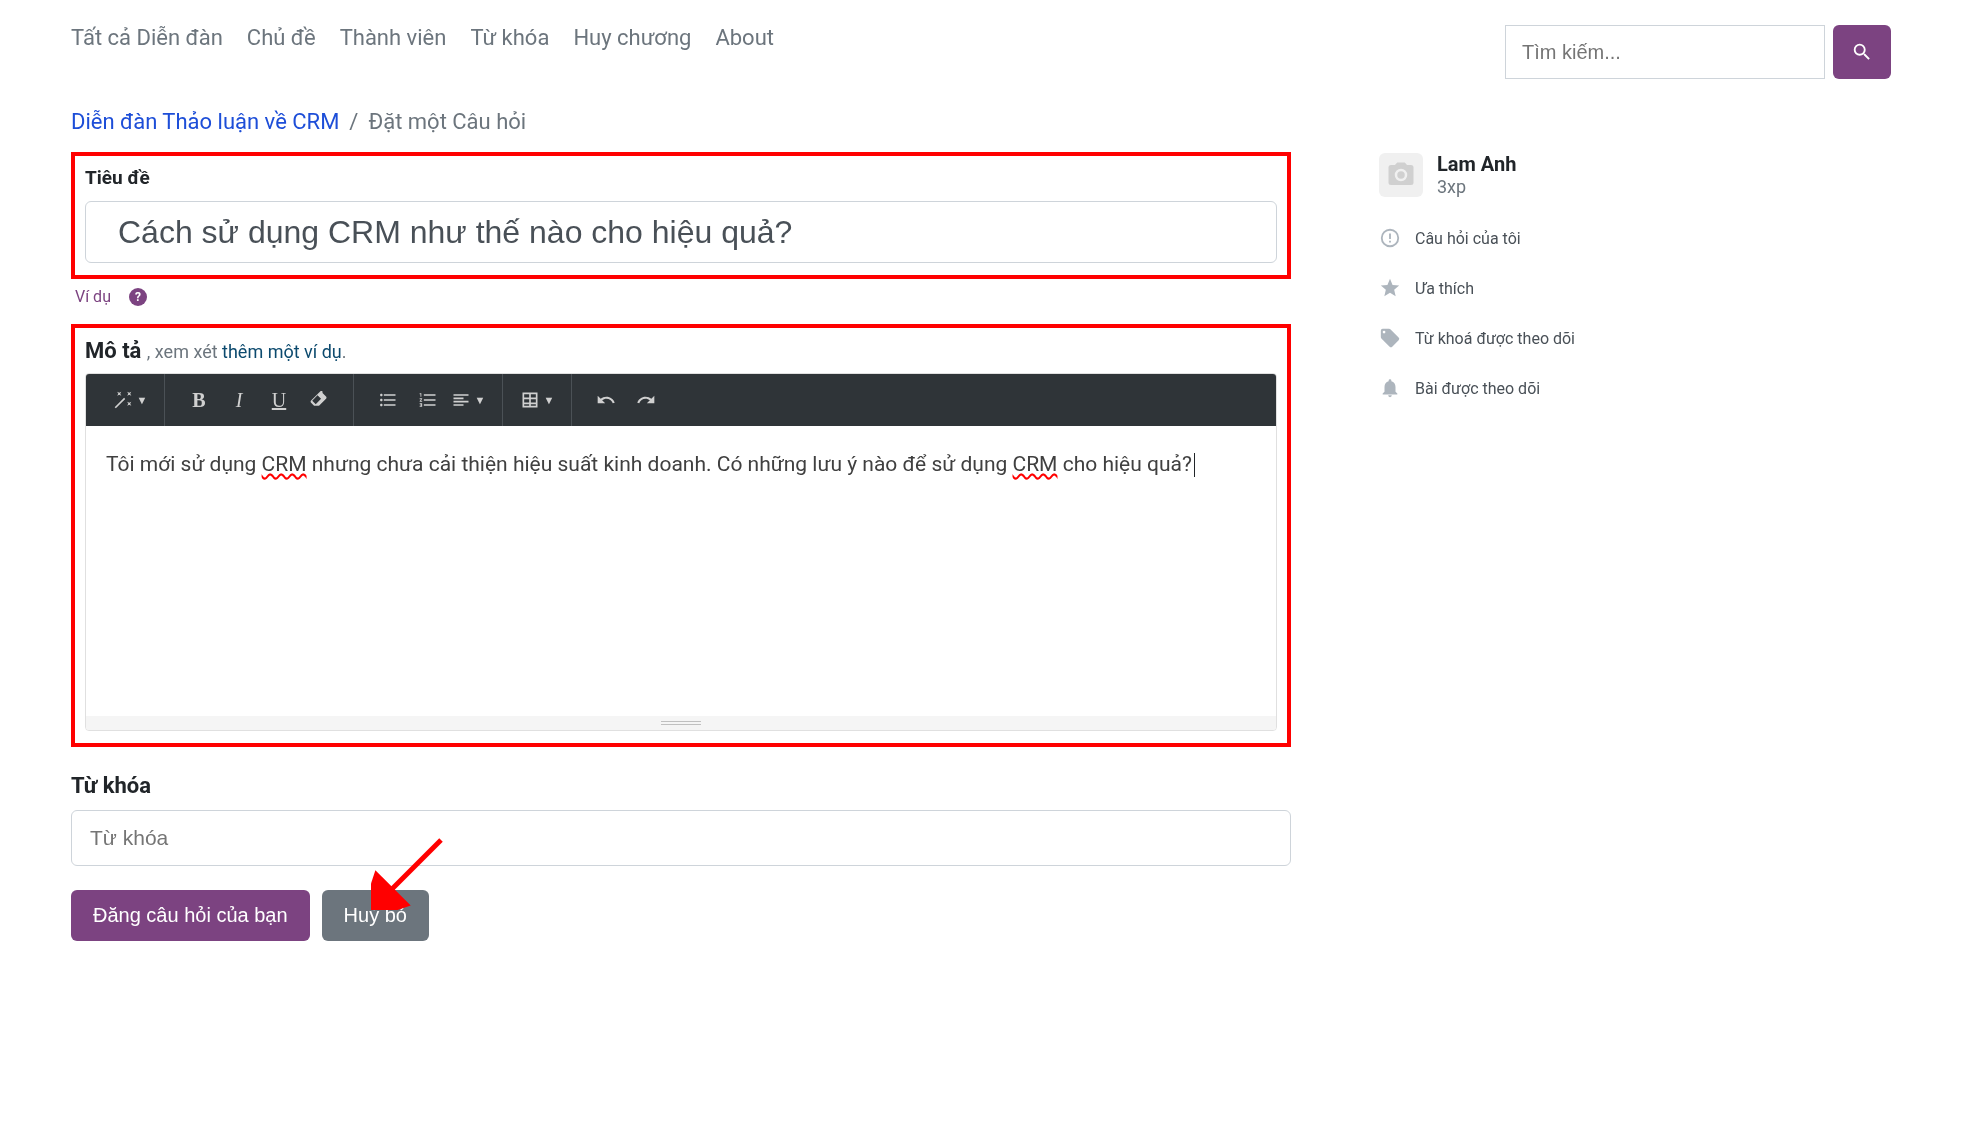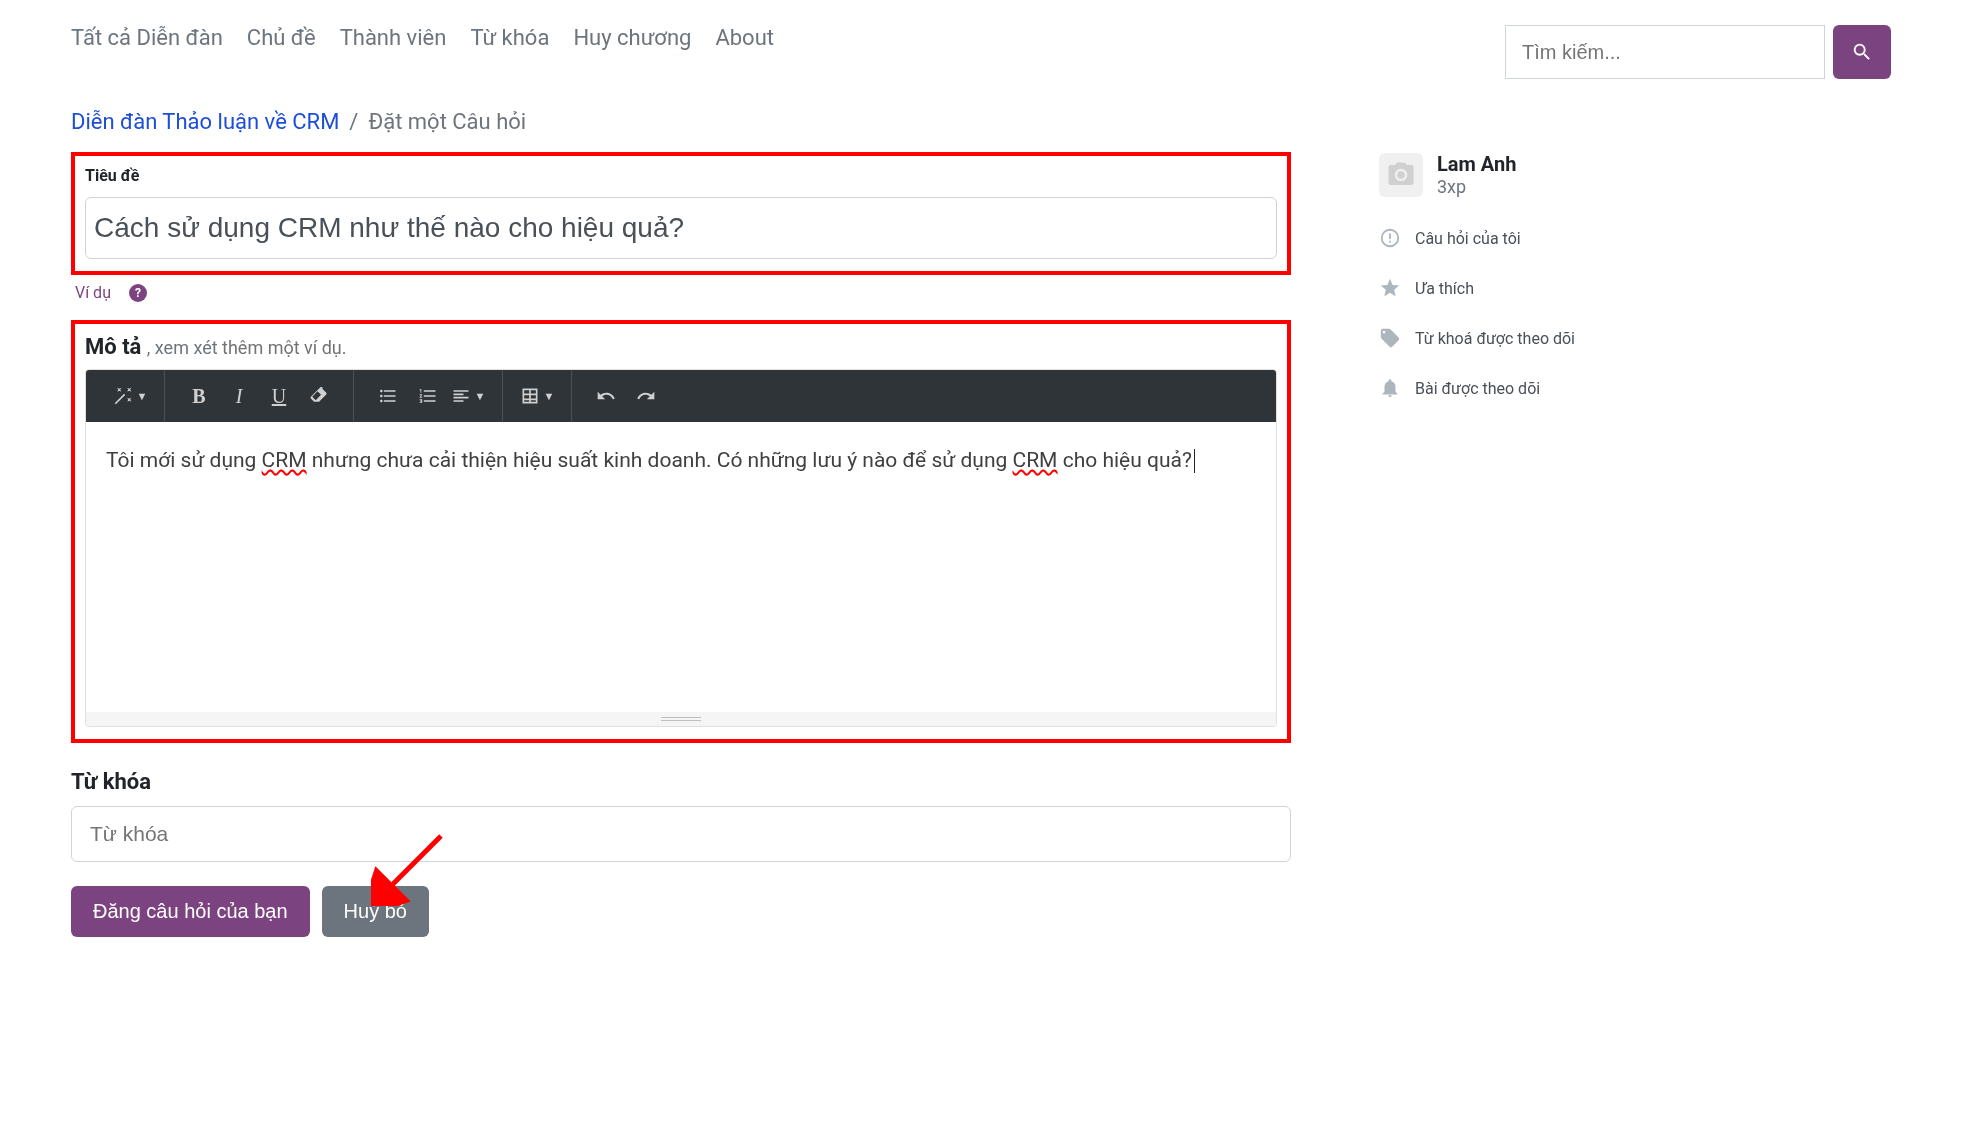--- a/index.html
+++ b/index.html
@@ -13,28 +13,28 @@
 .search-btn { width: 58px; height: 54px; margin-left: 8px; background: #7c4381; border: none; border-radius: 6px; display: flex; align-items: center; justify-content: center; cursor: pointer; }
 .search-btn svg { width: 22px; height: 22px; fill: #fff; }
 .breadcrumb { display: flex; align-items: center; gap: 10px; font-size: 22px; margin-bottom: 18px; }
 .breadcrumb .bc-link { color: #1d4ed8; text-decoration: none; }
 .breadcrumb .sep { color: #6c757d; }
 .breadcrumb .current { color: #6c757d; }
 .main-row { display: flex; gap: 40px; }
 .main-col { flex: 1; max-width: 1220px; }
 .side-col { width: 420px; padding-left: 40px; }
 .red-box { border: 4px solid #ff0000; padding: 10px 10px 12px 10px; margin-bottom: 6px; }
-.label { font-weight: 700; font-size: 16px; margin-bottom: 12px; }
-.title-input { width: 100%; height: 62px; border: 1px solid #ced4da; border-radius: 6px; padding: 0 8px; font-size: 28px; color: #495057; }
+.label { font-weight: 700; font-size: 19px; margin-bottom: 12px; }
+.title-input { width: 100%; height: 62px; border: 1px solid #ced4da; border-radius: 6px; padding: 0 32px; font-size: 32px; color: #495057; }
 .hint { font-size: 16px; color: #7c4381; margin: 8px 0 18px 4px; display: flex; align-items: center; gap: 18px; }
 .hint .q { display: inline-flex; width: 18px; height: 18px; border-radius: 50%; background: #7c4381; color: #fff; align-items: center; justify-content: center; font-size: 12px; font-weight: 700; }
 .desc-label-row { font-size: 22px; margin-bottom: 10px; }
 .desc-label-row .b { font-weight: 700; }
 .desc-label-row .g { color: #6c757d; font-size: 18px; }
-.desc-label-row .lk { color: #737373; }
+.desc-label-row .lk { color: #0c4a6e; }
 .editor { border: 1px solid #e0e0e0; border-radius: 4px; overflow: hidden; }
 .toolbar { background: #2f3438; height: 52px; display: flex; align-items: center; padding: 0 10px; gap: 0; }
 .tool-group { display: flex; align-items: center; padding: 0 14px; border-right: 1px solid #4b5156; height: 100%; }
 .tool-group:last-child { border-right: none; }
 .tool-btn { background: none; border: none; color: #d0d0d0; width: 40px; height: 40px; display: flex; align-items: center; justify-content: center; cursor: pointer; font-size: 20px; }
 .tool-btn svg { width: 20px; height: 20px; fill: #d0d0d0; }
 .tool-btn .caret { margin-left: 4px; font-size: 11px; }
 .editor-body { min-height: 290px; padding: 22px 20px; font-size: 21px; line-height: 1.6; color: #404040; outline: none; }
 .editor-body .u { text-decoration: underline red wavy; text-decoration-skip-ink: none; }
 .editor-resize { height: 14px; background: #f5f5f5; display: flex; align-items: center; justify-content: center; }

